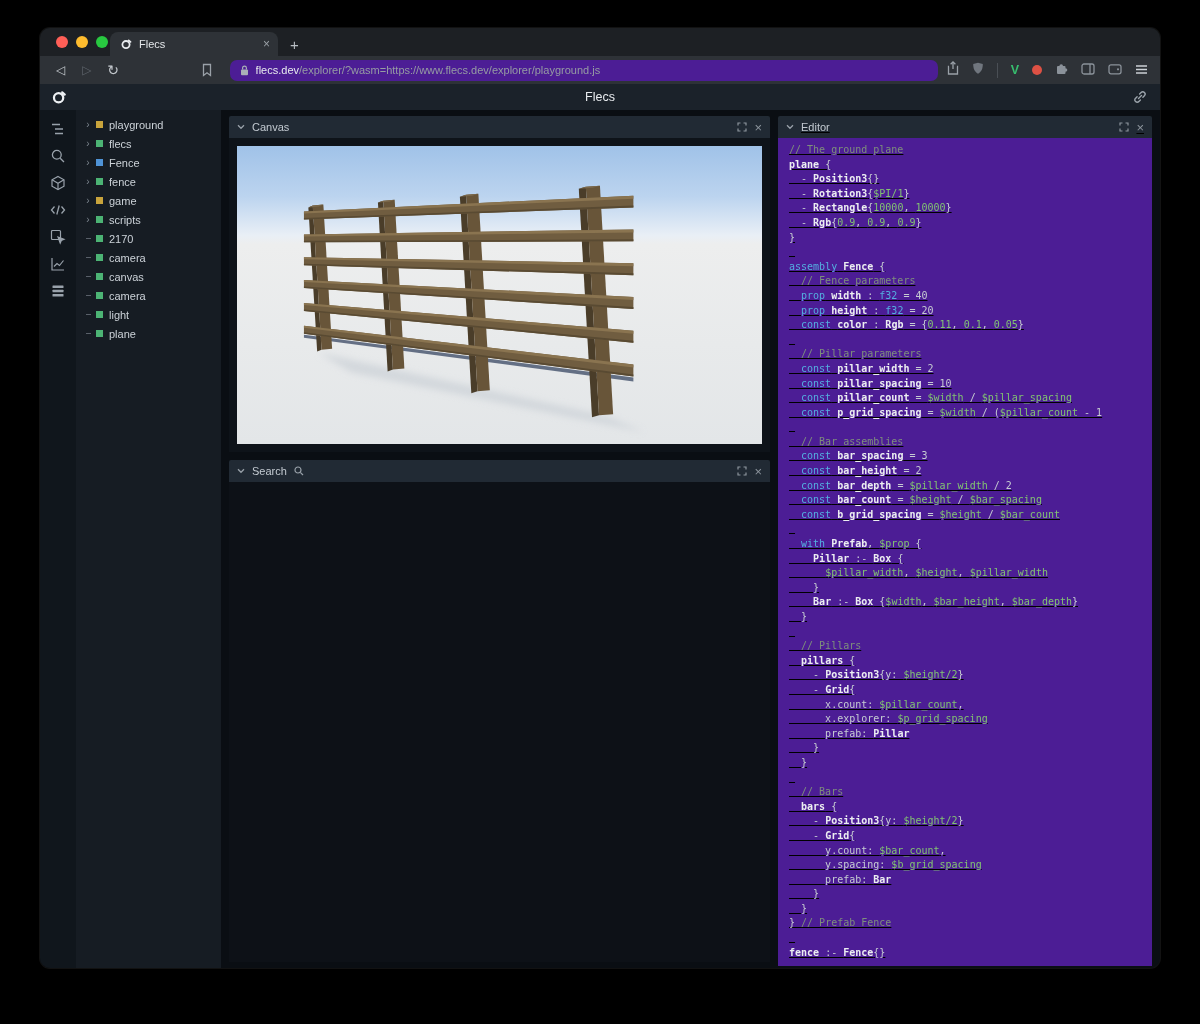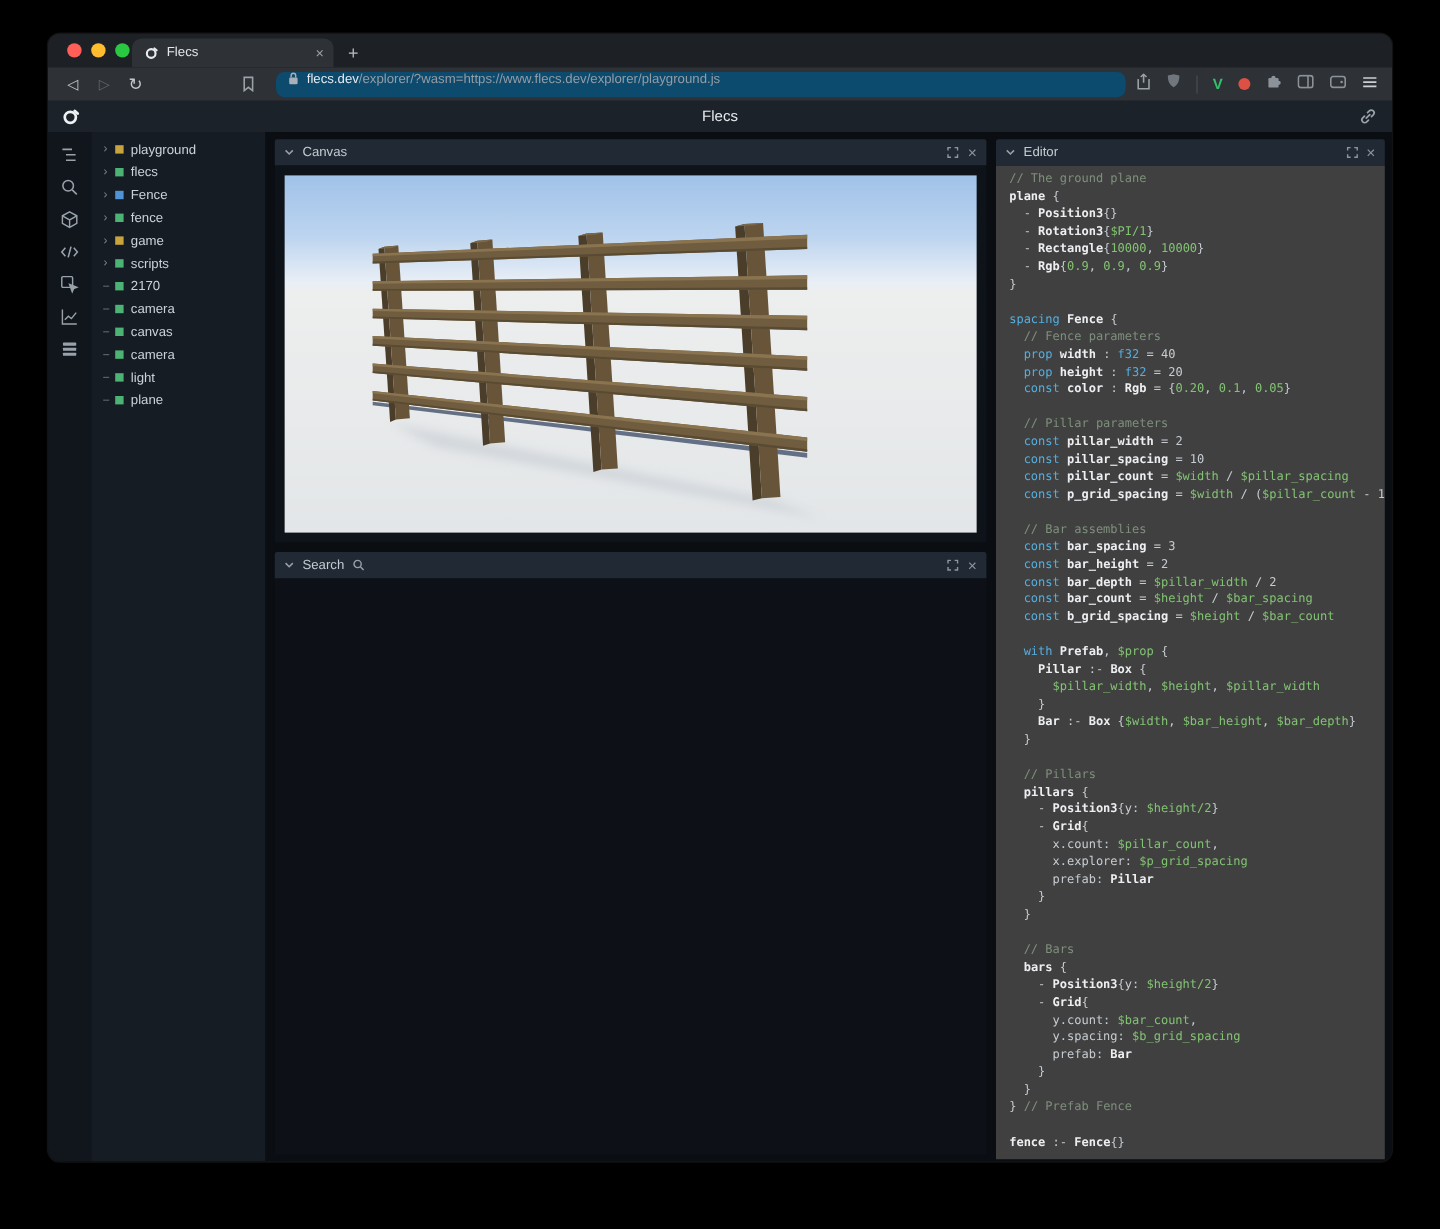--- a/index.html
+++ b/index.html
@@ -17,22 +17,22 @@
   .tab { margin-left:70px; width:168px; height:24px; background:#2e3237; border-radius:8px 8px 0 0;
     display:flex; align-items:center; gap:7px; padding:0 8px 0 10px; color:#e4e7ea; font-size:11px; }
   .tab-close { margin-left:auto; color:#9aa0a6; font-size:12px; line-height:1; }
   .newtab { margin:0 0 4px 12px; color:#b8bdc3; font-size:15px; line-height:1; }
 
   .navbar { height:28px; background:#2e3237; display:flex; align-items:center; padding:0 12px; gap:9px; flex:none; }
   .navbtn { color:#c3c8cd; font-size:12px; width:18px; text-align:center; }
   .navbtn.dim { color:#5d636a; }
   .navbtn.reload { font-size:14px; }
   .bookmark-wrap { margin-left:70px; display:flex; }
-  .urlbar { width:740px; height:21px; background:#0c4a6e; border-radius:7px; display:flex;
-    padding:0 10px; gap:7px; margin-left:8px; overflow:hidden; }
+  .urlbar { width:740px; height:21px; background:#4c1d95; border-radius:7px; display:flex;
+    align-items:center; padding:0 10px; gap:7px; margin-left:8px; overflow:hidden; }
   .url-text { font-size:11px; white-space:nowrap; overflow:hidden; }
   .url-domain { color:#e7eaed; } .url-rest { color:#969ca3; }
   .nav-right { margin-left:auto; display:flex; align-items:center; gap:13px; }
   .divider { width:1px; height:15px; background:#4a4f55; }
   .vbadge { color:#37bd6e; font-weight:bold; font-size:12.5px; }
   .reddot { width:10px; height:10px; border-radius:50%; background:#dd5144; }
 
   
   .appheader { height:26px; background:#1b222a; position:relative; display:flex; align-items:center; flex:none; }
   .applogo { position:absolute; left:11px; top:5px; }
@@ -44,34 +44,34 @@
   .rail { width:36px; background:#10161c; display:flex; flex-direction:column; align-items:center;
     padding-top:10px; gap:10px; flex:none; }
   .rail .ric { width:17px; height:17px; display:flex; align-items:center; justify-content:center; }
   .treepanel { width:145px; background:#161c23; padding-top:5px; flex:none; overflow:hidden; }
   .tree-row { height:19px; display:flex; align-items:center; padding-left:6px; font-size:11px; color:#ccd2d8; }
   .tree-caret { width:12px; display:flex; align-items:center; justify-content:center; font-size:10px; color:#7b848d; }
   .tree-caret.leaf::after { content:''; width:5px; height:1px; background:#596069; }
   .tree-square { width:7px; height:7px; margin:0 6px 0 2px; flex:none; }
 
   .center { flex:1; min-width:0; display:flex; flex-direction:column; padding:6px 8px; gap:8px; }
-  .rightcol { width:330px; flex:none; display:flex; padding:6px 8px 2px 0; }
+  .rightcol { width:382px; flex:none; display:flex; padding:6px 8px 2px 0;text-decoration:underline; }
 
   .panel { display:flex; flex-direction:column; min-height:0; }
   .panel-head { height:22px; background:#212a34; border-radius:2px 2px 0 0; display:flex; align-items:center;
     padding:0 8px; gap:7px; color:#c3cad1; font-size:11px; flex:none; }
   .head-spacer { flex:1; }
   .head-close { color:#8d959d; font-size:13px; line-height:1; }
   .canvas-panel { flex:none; }
   .canvas-body { background:#0e1319; padding:8px; }
   .scene { display:block; width:100%; height:298px; }
   .search-panel { flex:1; }
   .search-body { flex:1; background:#0d1117; }
   .editor-panel { flex:1; }
-  .editor-body { flex:1; background:#404040; padding:5px 0 0 11px; overflow:hidden;
+  .editor-body { flex:1; background:#4c1d95; padding:5px 0 0 11px; overflow:hidden;
     font-family:"DejaVu Sans Mono", monospace; font-size:10px; line-height:14.6px; }
   .code-line { white-space:pre; height:14.6px; }
   .tk-p { color:#c6ccd2; }
   .tk-k { color:#54aee0; }
   .tk-b { color:#eceef1; font-weight:bold; }
   .tk-g { color:#82c372; }
   .tk-c { color:#7e8f7c; }
 </style>
 </head>
 <body>
@@ -393,25 +393,25 @@
         </div>
         <div class="editor-body">
             <div class="code-line"><span class="tk-c">// The ground plane</span></div>
             <div class="code-line"><span class="tk-b">plane</span><span class="tk-p"> {</span></div>
             <div class="code-line"><span class="tk-p">  - </span><span class="tk-b">Position3</span><span class="tk-p">{}</span></div>
             <div class="code-line"><span class="tk-p">  - </span><span class="tk-b">Rotation3</span><span class="tk-p">{</span><span class="tk-g">$PI/1</span><span class="tk-p">}</span></div>
             <div class="code-line"><span class="tk-p">  - </span><span class="tk-b">Rectangle</span><span class="tk-p">{</span><span class="tk-g">10000</span><span class="tk-p">, </span><span class="tk-g">10000</span><span class="tk-p">}</span></div>
             <div class="code-line"><span class="tk-p">  - </span><span class="tk-b">Rgb</span><span class="tk-p">{</span><span class="tk-g">0.9</span><span class="tk-p">, </span><span class="tk-g">0.9</span><span class="tk-p">, </span><span class="tk-g">0.9</span><span class="tk-p">}</span></div>
             <div class="code-line"><span class="tk-p">}</span></div>
             <div class="code-line">&nbsp;</div>
-            <div class="code-line"><span class="tk-k">spacing</span><span class="tk-p"> </span><span class="tk-b">Fence</span><span class="tk-p"> {</span></div>
+            <div class="code-line"><span class="tk-k">assembly</span><span class="tk-p"> </span><span class="tk-b">Fence</span><span class="tk-p"> {</span></div>
             <div class="code-line"><span class="tk-c">  // Fence parameters</span></div>
             <div class="code-line"><span class="tk-k">  prop</span><span class="tk-p"> </span><span class="tk-b">width</span><span class="tk-p"> : </span><span class="tk-k">f32</span><span class="tk-p"> = 40</span></div>
             <div class="code-line"><span class="tk-k">  prop</span><span class="tk-p"> </span><span class="tk-b">height</span><span class="tk-p"> : </span><span class="tk-k">f32</span><span class="tk-p"> = 20</span></div>
-            <div class="code-line"><span class="tk-k">  const</span><span class="tk-p"> </span><span class="tk-b">color</span><span class="tk-p"> : </span><span class="tk-b">Rgb</span><span class="tk-p"> = {</span><span class="tk-g">0.20</span><span class="tk-p">, </span><span class="tk-g">0.1</span><span class="tk-p">, </span><span class="tk-g">0.05</span><span class="tk-p">}</span></div>
+            <div class="code-line"><span class="tk-k">  const</span><span class="tk-p"> </span><span class="tk-b">color</span><span class="tk-p"> : </span><span class="tk-b">Rgb</span><span class="tk-p"> = {</span><span class="tk-g">0.11</span><span class="tk-p">, </span><span class="tk-g">0.1</span><span class="tk-p">, </span><span class="tk-g">0.05</span><span class="tk-p">}</span></div>
             <div class="code-line">&nbsp;</div>
             <div class="code-line"><span class="tk-c">  // Pillar parameters</span></div>
             <div class="code-line"><span class="tk-k">  const</span><span class="tk-p"> </span><span class="tk-b">pillar_width</span><span class="tk-p"> = 2</span></div>
             <div class="code-line"><span class="tk-k">  const</span><span class="tk-p"> </span><span class="tk-b">pillar_spacing</span><span class="tk-p"> = 10</span></div>
             <div class="code-line"><span class="tk-k">  const</span><span class="tk-p"> </span><span class="tk-b">pillar_count</span><span class="tk-p"> = </span><span class="tk-g">$width</span><span class="tk-p"> / </span><span class="tk-g">$pillar_spacing</span></div>
             <div class="code-line"><span class="tk-k">  const</span><span class="tk-p"> </span><span class="tk-b">p_grid_spacing</span><span class="tk-p"> = </span><span class="tk-g">$width</span><span class="tk-p"> / (</span><span class="tk-g">$pillar_count</span><span class="tk-p"> - 1</span></div>
             <div class="code-line">&nbsp;</div>
             <div class="code-line"><span class="tk-c">  // Bar assemblies</span></div>
             <div class="code-line"><span class="tk-k">  const</span><span class="tk-p"> </span><span class="tk-b">bar_spacing</span><span class="tk-p"> = 3</span></div>
             <div class="code-line"><span class="tk-k">  const</span><span class="tk-p"> </span><span class="tk-b">bar_height</span><span class="tk-p"> = 2</span></div>

